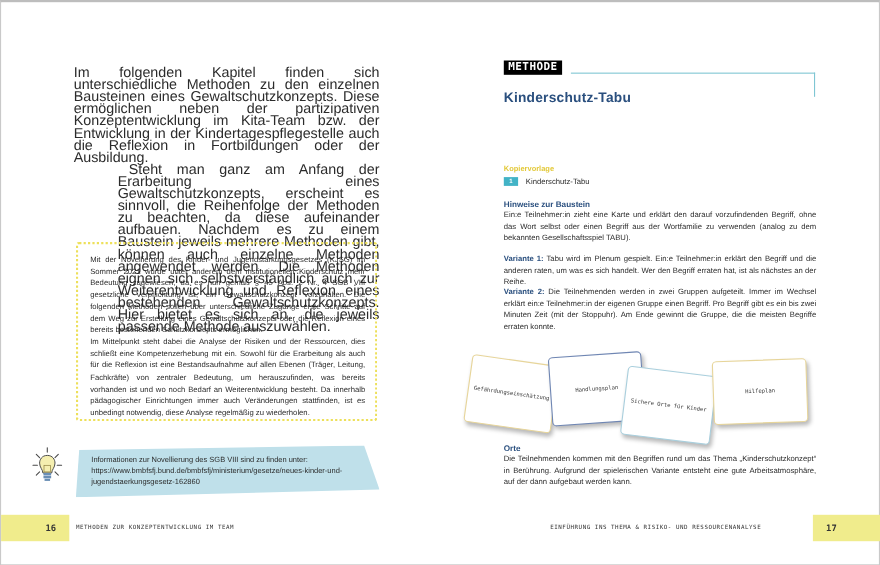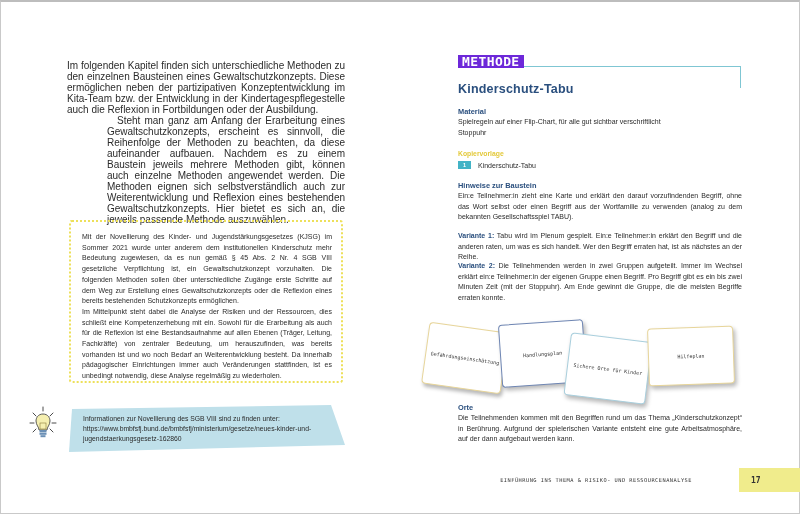--- a/index.html
+++ b/index.html
@@ -3,21 +3,21 @@
 <meta charset="utf-8">
 <style>
   * { box-sizing: border-box; margin: 0; padding: 0; }
   html, body { width: 800px; height: 514px; background: #ffffff; overflow: hidden; }
   body { position: relative; font-family: "Liberation Sans", sans-serif; color: #2a2a2a; }
   .spread { position: absolute; left: 0; top: 0; width: 800px; height: 514px; border: 1px solid #c9c9c9; border-top: 2px solid #bdbdbd; background: #fff; }
   .page { position: absolute; top: 0; height: 512px; }
   .page-left { left: 0; width: 400px; }
   .page-right { left: 400px; width: 400px; }
 
-  .body-text { font-size: 10px; line-height: 11px; text-align: justify; color: #2b2b2b; }
+  .body-text { font-size: 13px; line-height: 11px; text-align: justify; color: #2b2b2b; }
   .intro { position: absolute; left: 66px; top: 58px; width: 278px; }
   .intro p + p { text-indent: 10px; margin-left: 40px; }
 
   .chapter-heading { position: absolute; left: 66px; top: 174px; width: 300px; display: flex; font-family: "DejaVu Sans Mono", monospace; font-weight: bold; color: #3ab6c7; font-size: 10.5px; line-height: 14px; letter-spacing: 0.3px; }
   .chapter-num { width: 36px; flex: none; }
   .chapter-title { text-transform: uppercase; }
 
   .dotted-box { position: absolute; left: 68px; top: 218px; width: 274px; height: 163px; border: 2.5px dotted #ede05a; border-radius: 3px; }
   .dotted-box .inner { position: absolute; left: 11px; top: 10px; width: 250px; }
   .dotted-box .body-text { font-size: 7px; line-height: 10.7px; }
@@ -31,21 +31,21 @@
   .footer { position: absolute; top: 466px; height: 24px; display: flex; align-items: center; }
   .page-num-box { width: 62px; height: 24px; background: #f0ec8c; display: flex; align-items: center; justify-content: flex-end; padding-right: 12px; font-family: "DejaVu Sans Mono", monospace; font-weight: bold; font-size: 8px; color: #333; }
   .page-num-box.right { justify-content: flex-start; padding-left: 12px; padding-right: 0; width: 62px; }
   .running-head { font-family: "DejaVu Sans Mono", monospace; font-size: 5.3px; letter-spacing: 0.5px; color: #333; text-transform: uppercase; }
   .footer-left { left: 0; }
   .footer-left .running-head { margin-left: 6px; }
   .footer-right { right: 0; gap: 41px; }
   .footer-right .running-head { margin-right: 6px; }
 
   
-  .methode-tag { position: absolute; left: 57px; top: 53px; height: 13px; background: #6d28d9; color: #fff; font-family: "DejaVu Sans Mono", monospace; font-weight: bold; font-size: 13px; line-height: 13px; padding: 0 4px; letter-spacing: 0.4px; }
+  .methode-tag { position: absolute; left: 57px; top: 53px; height: 13px; background: #000000; color: #fff; font-family: "DejaVu Sans Mono", monospace; font-weight: bold; font-size: 10px; line-height: 13px; padding: 0 4px; letter-spacing: 0.4px; }
   .methode-line { position: absolute; left: 118px; top: 64px; width: 222px; height: 22px; border-top: 1px solid #7fc6d3; border-right: 1px solid #7fc6d3; }
   .method-title { position: absolute; left: 57px; top: 80px; font-size: 12.5px; font-weight: bold; color: #2a4f7e; letter-spacing: 0.2px; }
 
   .rtext { position: absolute; left: 57px; width: 284px; }
   .section-label { font-size: 7.4px; font-weight: bold; color: #2a4f7e; line-height: 11px; }
   .section-label.yellow { color: #e3c93a; font-size: 6.8px; }
   .rbody { font-size: 7px; line-height: 10.6px; color: #2b2b2b; text-align: justify; }
   .variant-label { color: #2a4f7e; font-weight: bold; }
 
   .copy-row { display: flex; align-items: center; margin-top: 2px; }
@@ -97,32 +97,31 @@
       </svg>
     </div>
 
     <div class="info-box">
       <svg width="276" height="47" viewBox="0 0 276 47" preserveAspectRatio="none">
         <polygon points="3,4 262,0 276,40 0,47" fill="#bfe0ea"></polygon>
       </svg>
       <div class="txt">Informationen zur Novellierung des SGB VIII sind zu finden unter: https://www.bmbfsfj.bund.de/bmbfsfj/ministerium/gesetze/neues-kinder-und-jugendstaerkungsgesetz-162860</div>
     </div>
 
+    <div class="footer footer-left">
+      <div class="page-num-box">16</div>
+      <span class="running-head">Methoden zur Konzeptentwicklung im Team</span>
+    </div>
   </div>
 
   <div class="page page-right">
     <div class="methode-line"></div>
     <div class="methode-tag">METHODE</div>
     <div class="method-title">Kinderschutz-Tabu</div>
 
-    <div class="rtext" style="top:104px;">
-      <div class="section-label">Material</div>
-      <div class="rbody">Spielregeln auf einer Flip-Chart, für alle gut sichtbar verschriftlicht</div>
-      <div class="rbody">Stoppuhr</div>
-    </div>
 
     <div class="rtext" style="top:146px;">
       <div class="section-label yellow">Kopiervorlage</div>
       <div class="copy-row">
         <span class="copy-num">1</span>
         <span class="copy-label">Kinderschutz-Tabu</span>
       </div>
     </div>
 
     <div class="rtext" style="top:178px;">

